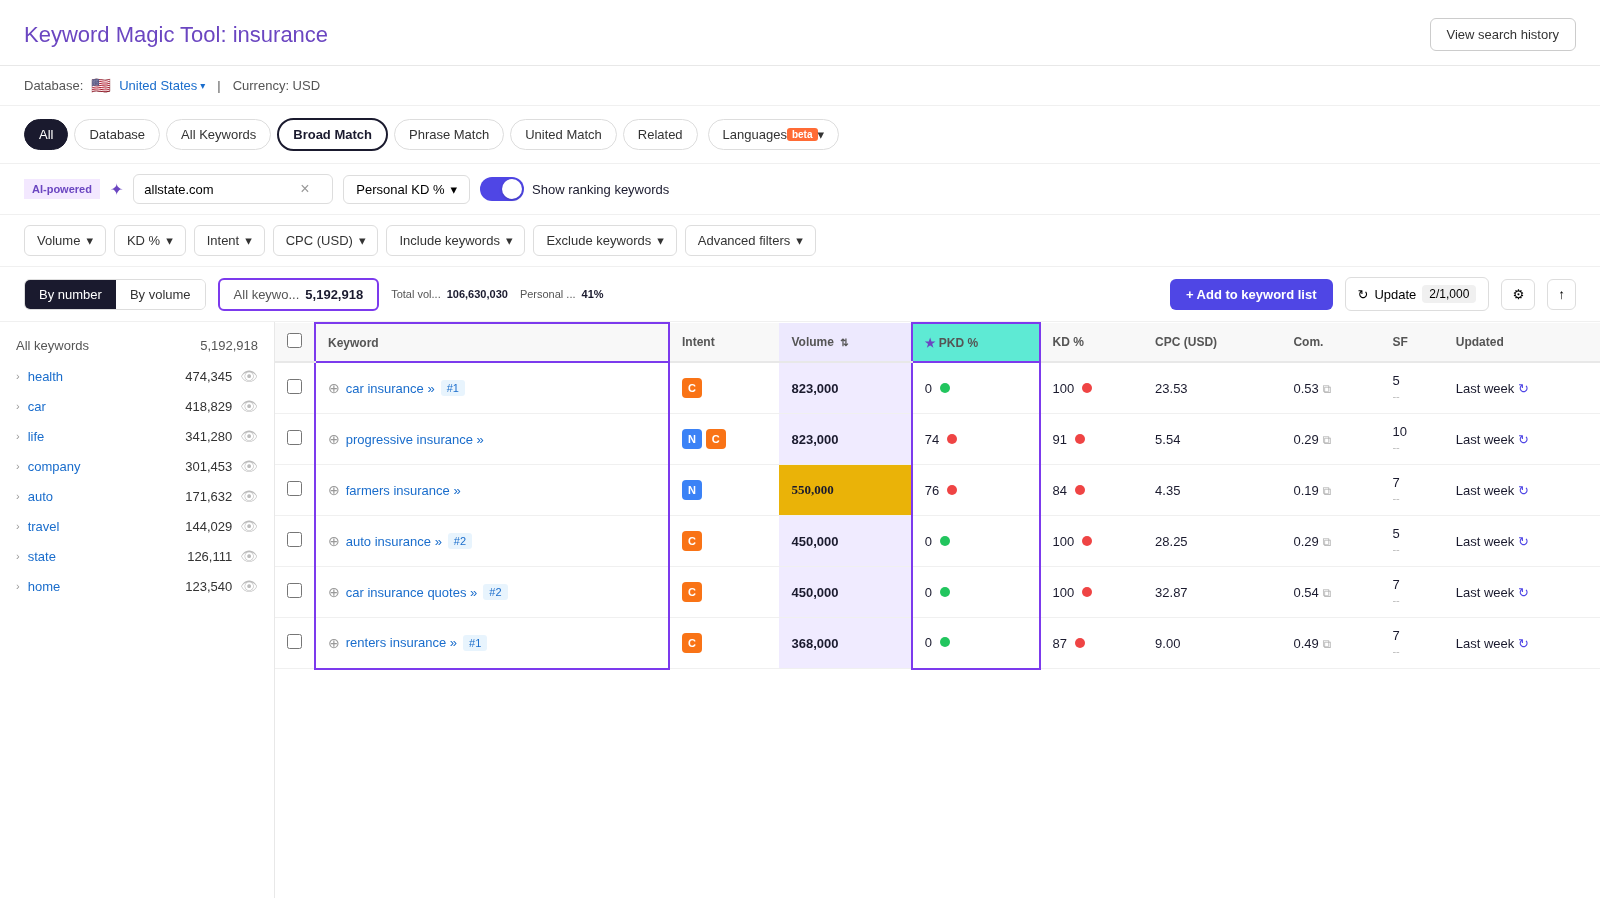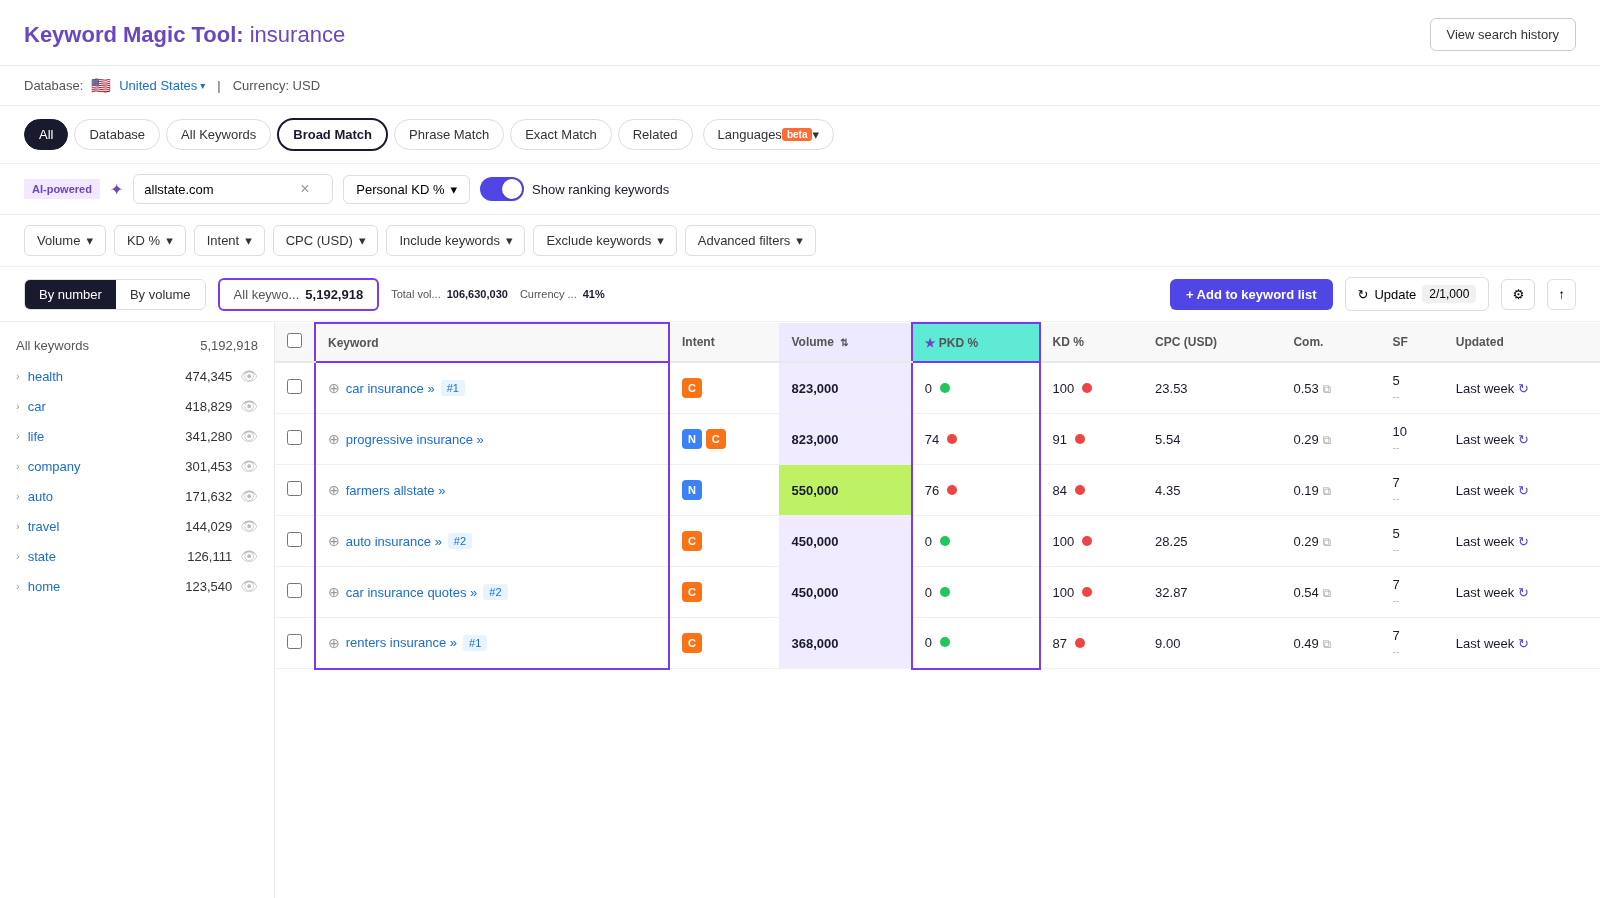--- a/index.html
+++ b/index.html
@@ -3,21 +3,21 @@
   <meta charset="utf-8">
   <style>
     * { box-sizing: border-box; margin: 0; padding: 0; }
     body { font-family: -apple-system, BlinkMacSystemFont, 'Segoe UI', Arial, sans-serif; font-size: 14px; background: #fff; color: #1a1a2e; overflow: hidden; }
 
     .page { width: 1600px; height: 898px; background: #fff; display: flex; flex-direction: column; }
 
     
     .header { padding: 18px 24px 14px; border-bottom: 1px solid #e8e8e8; display: flex; align-items: center; justify-content: space-between; }
     .header-title { font-size: 22px; font-weight: 700; color: #1a1a2e; }
-    .header-title span { color: #6b46c1; font-weight: 700; }
+    .header-title span { color: #6b46c1; font-weight: 400; }
     .view-history-btn { border: 1px solid #ccc; background: #fff; padding: 8px 16px; border-radius: 6px; cursor: pointer; font-size: 13px; color: #333; }
 
     
     .sub-header { padding: 10px 24px; display: flex; align-items: center; gap: 8px; font-size: 13px; color: #555; border-bottom: 1px solid #f0f0f0; }
     .flag { font-size: 16px; }
     .db-link { color: #1a6dcc; text-decoration: none; display: flex; align-items: center; gap: 3px; }
     .chevron-small { font-size: 10px; }
 
     
     .tabs-row { padding: 12px 24px; display: flex; align-items: center; gap: 6px; border-bottom: 1px solid #f0f0f0; }
@@ -127,21 +127,21 @@
     <span style="margin: 0 4px;">|</span>
     <span>Currency: USD</span>
   </div>
 
   <div class="tabs-row">
     <button class="tab active">All</button>
     <button class="tab">Database</button>
     <button class="tab">All Keywords</button>
     <button class="tab selected-outline">Broad Match</button>
     <button class="tab">Phrase Match</button>
-    <button class="tab">Exact Match</button>
+    <button class="tab">United Match</button>
     <button class="tab">Related</button>
     <button class="languages-btn">
       <span>Languages</span>
       <span class="beta-badge">beta</span>
       <span>▾</span>
     </button>
   </div>
 
   <div class="filters-row">
     <span class="ai-badge">AI-powered</span>
@@ -200,21 +200,21 @@
     </div>
     <div class="stats-box">
       <span class="label">All keywo...</span>
       <span class="value">5,192,918</span>
     </div>
     <div class="stats-item">
       <span class="label">Total vol...</span>
       <span class="value">106,630,030</span>
     </div>
     <div class="stats-item">
-      <span class="label">Currency ...</span>
+      <span class="label">Personal ...</span>
       <span class="value">41%</span>
     </div>
     <button class="add-keyword-btn">+ Add to keyword list</button>
     <button class="update-btn">
       <span class="refresh-icon">↻</span>
       <span>Update</span>
       <span class="update-count">2/1,000</span>
     </button>
     <button class="icon-btn">
       <span>⚙</span>
@@ -354,26 +354,26 @@
               <td>5.54</td>
               <td>0.29 <span class="copy-icon">⧉</span></td>
               <td><span class="sf-value">10</span><br><span style="color:#bbb;font-size:11px;">--</span></td>
               <td>Last week <span style="color:#4f46e5;cursor:pointer;">↻</span></td>
             </tr>
             <tr>
               <td><input type="checkbox" class="checkbox" style=""></td>
               <td style="border-left: 2px solid rgb(124, 58, 237); border-right: 2px solid rgb(124, 58, 237);">
       <div class="kw-row">
         <span class="add-icon">⊕</span>
-        <a class="kw-link" href="#">farmers allstate »</a>
+        <a class="kw-link" href="#">farmers insurance »</a>
 
       </div>
               </td>
               <td><span class="intent-badge intent-n">N</span> </td>
-              <td style="background: #bef264; font-weight: 600;">550,000</td>
+              <td style="background: #eab308; font-weight: 600; font-family: Liberation Serif, serif;">550,000</td>
               <td style="border-left: 2px solid rgb(124, 58, 237); border-right: 2px solid rgb(124, 58, 237);">76 <span class="dot dot-red"></span></td>
               <td>84 <span class="dot dot-red"></span></td>
               <td>4.35</td>
               <td>0.19 <span class="copy-icon">⧉</span></td>
               <td><span class="sf-value">7</span><br><span style="color:#bbb;font-size:11px;">--</span></td>
               <td>Last week <span style="color:#4f46e5;cursor:pointer;">↻</span></td>
             </tr>
             <tr>
               <td><input type="checkbox" class="checkbox" style=""></td>
               <td style="border-left: 2px solid rgb(124, 58, 237); border-right: 2px solid rgb(124, 58, 237);">

